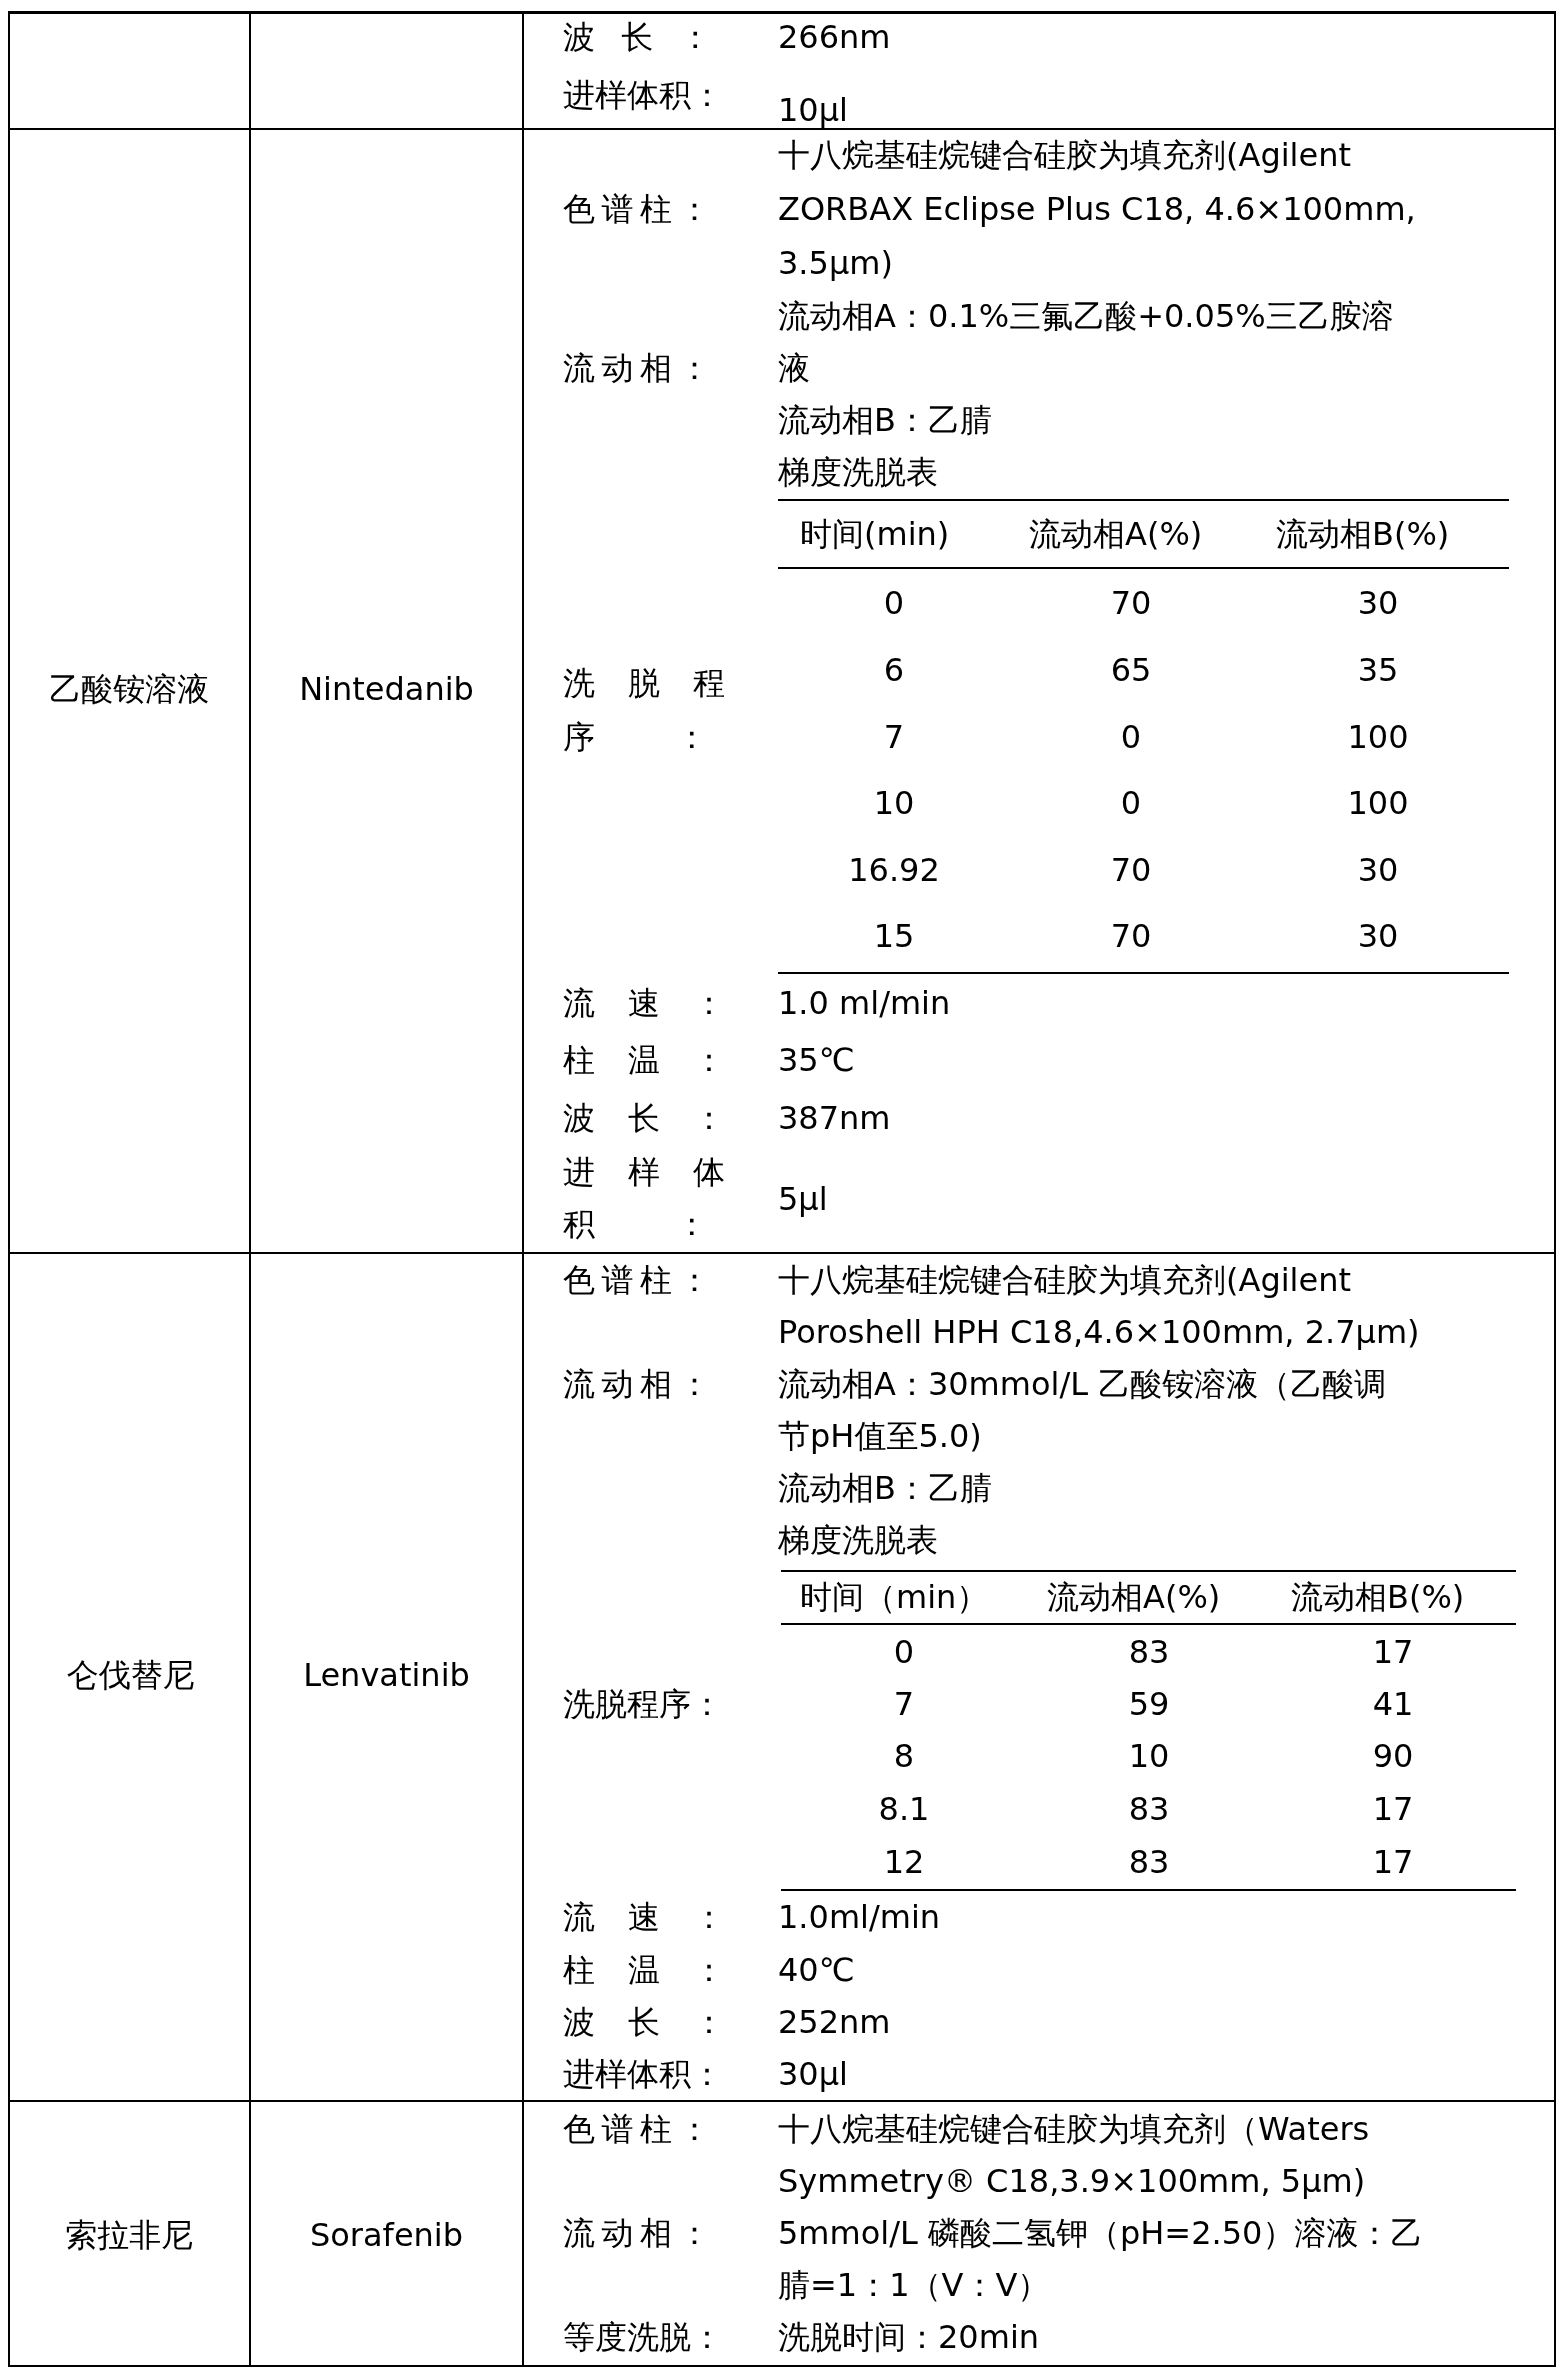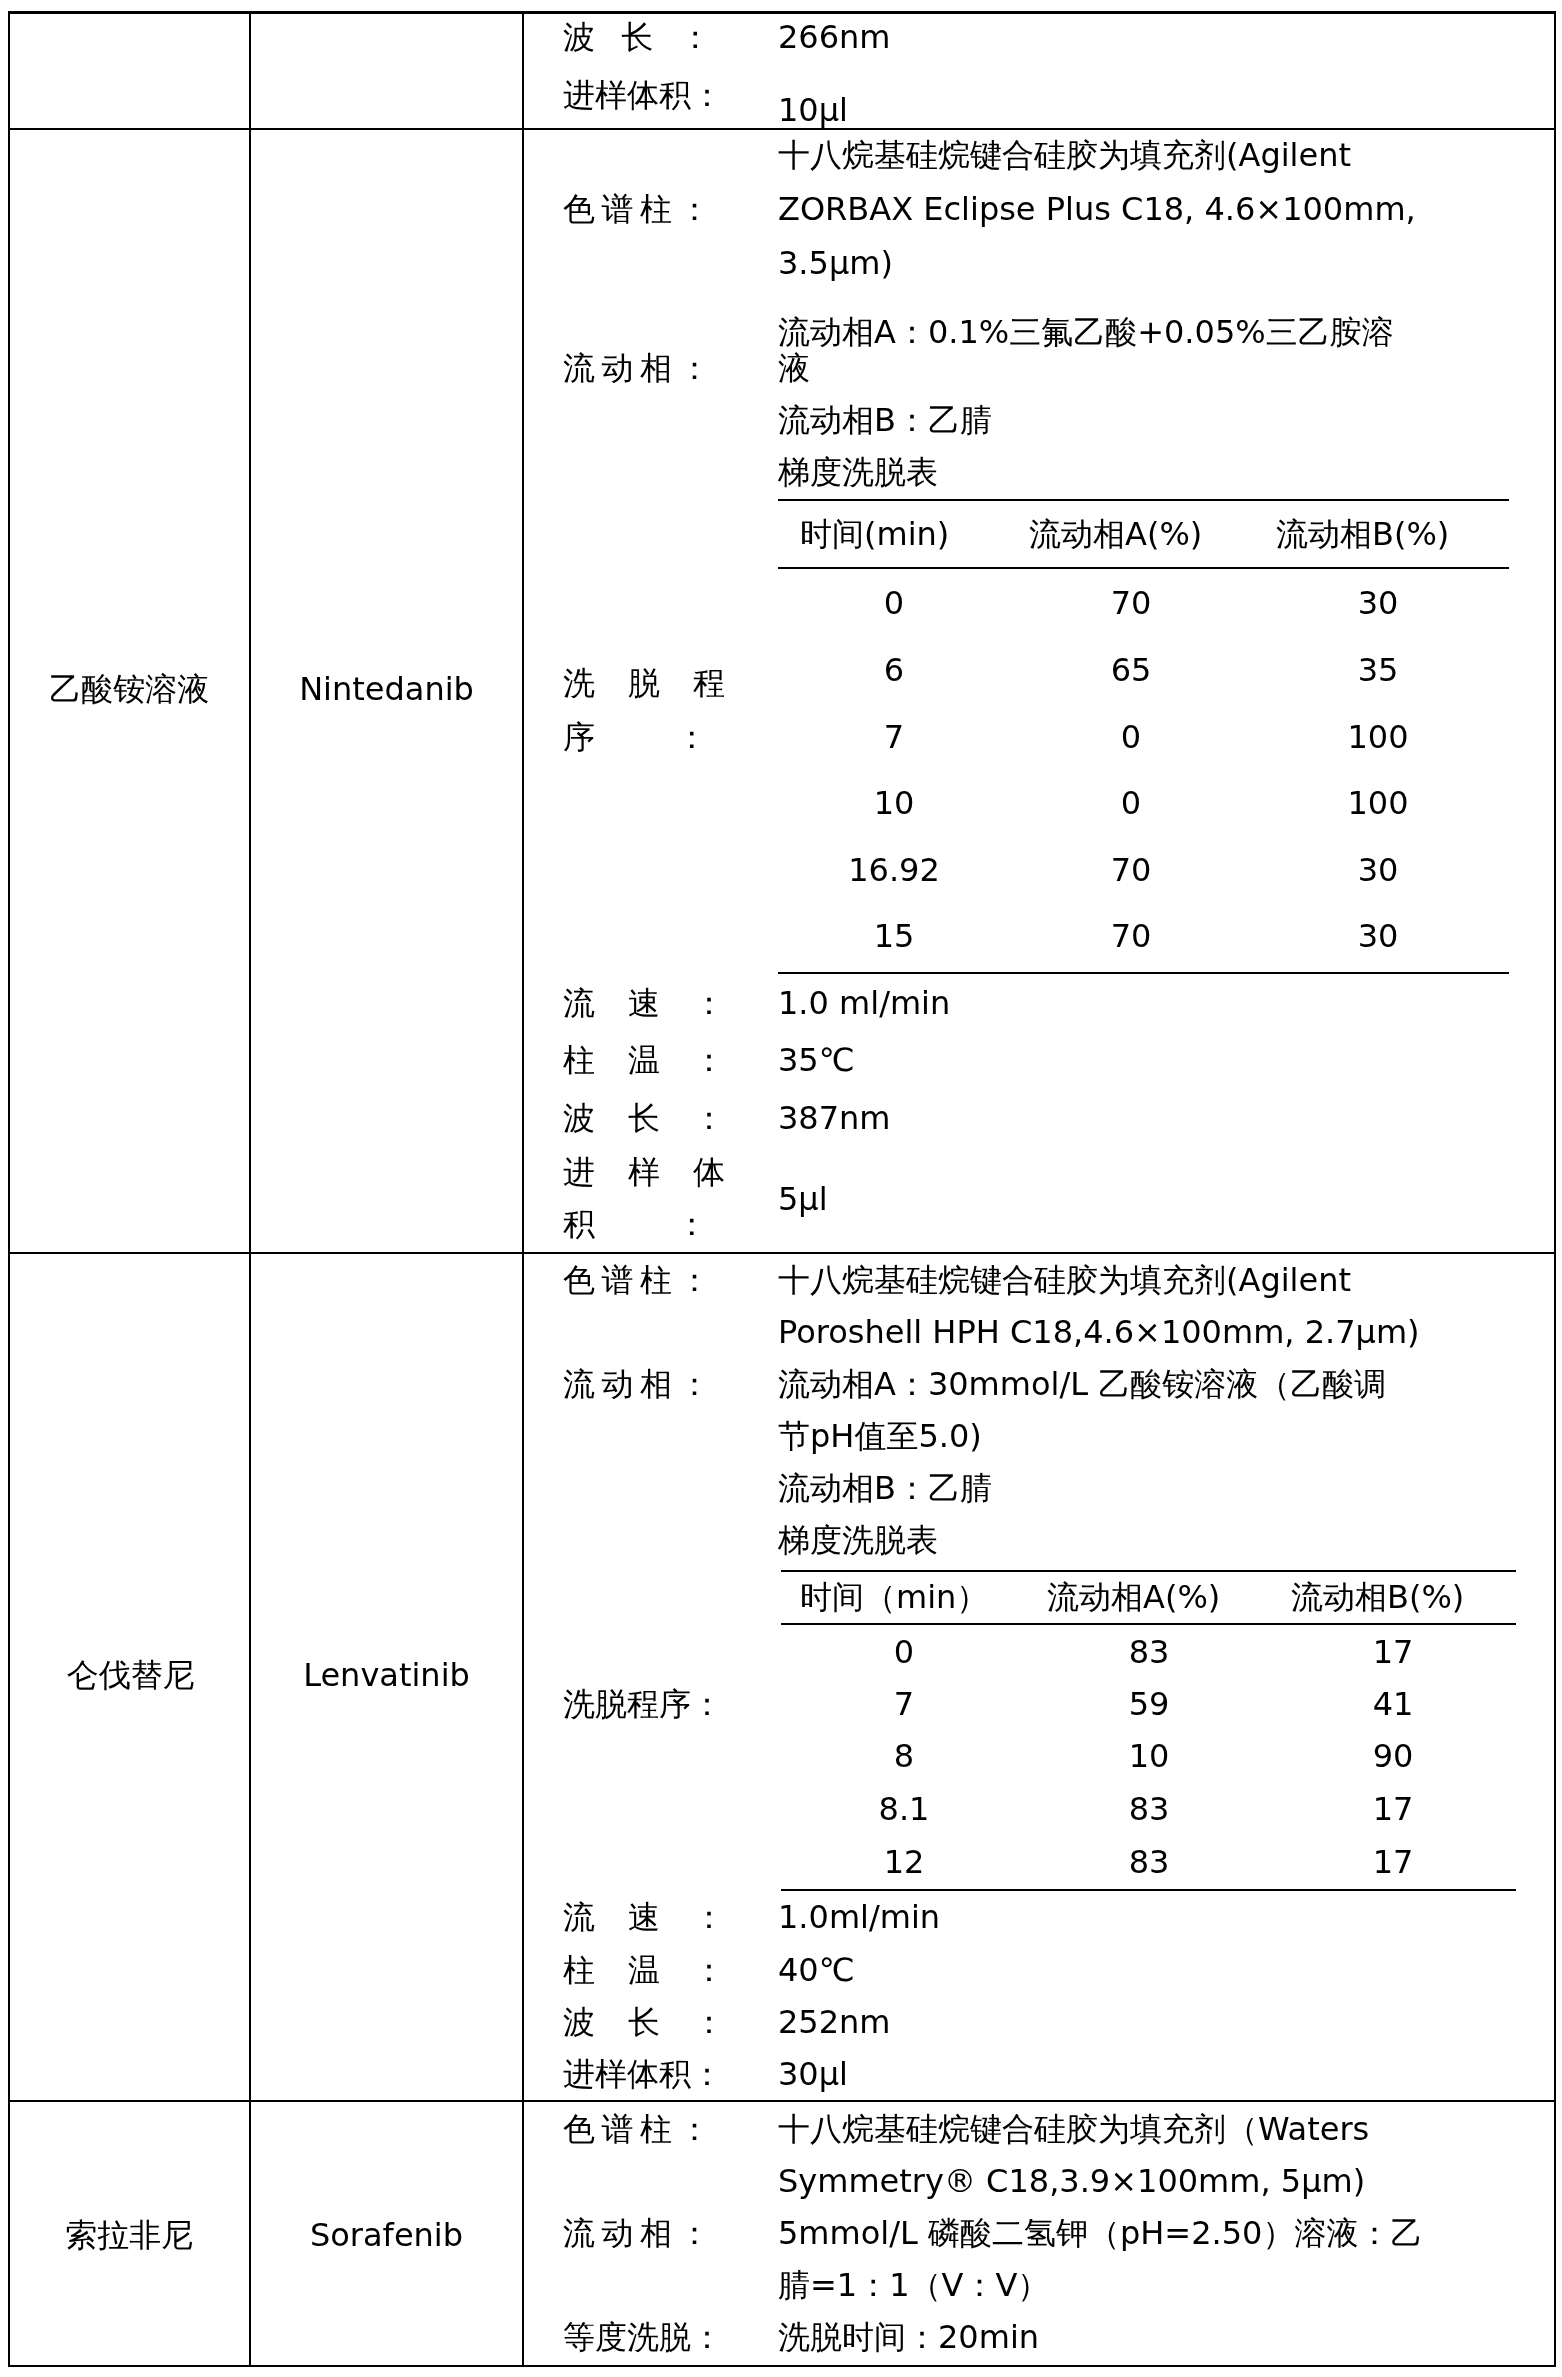--- a/index.html
+++ b/index.html
@@ -34,21 +34,21 @@
 <div>
   <div class="t cell-c" style="left:9.7px;width:239px;top:670px;">乙酸铵溶液</div>
   <div class="t cell-c" style="left:251px;width:271px;top:670px;">Nintedanib</div>
 
   <div class="t" style="left:563px;top:190px;letter-spacing:6.5px;">色谱柱：</div>
   <div class="t" style="left:778px;top:136px;">十八烷基硅烷键合硅胶为填充剂(Agilent</div>
   <div class="t" style="left:778px;top:190px;">ZORBAX Eclipse Plus C18, 4.6×100mm,</div>
   <div class="t" style="left:778px;top:244px;">3.5μm)</div>
 
   <div class="t" style="left:563px;top:349px;letter-spacing:6.5px;">流动相：</div>
-  <div class="t" style="left:778px;top:297px;margin-top:16px;">流动相A：0.1%三氟乙酸+0.05%三乙胺溶</div>
+  <div class="t" style="left:778px;top:297px;">流动相A：0.1%三氟乙酸+0.05%三乙胺溶</div>
   <div class="t" style="left:778px;top:349px;">液</div>
   <div class="t" style="left:778px;top:401px;">流动相B：乙腈</div>
   <div class="t" style="left:778px;top:453px;">梯度洗脱表</div>
 
   <div class="t" style="left:563px;top:664px;letter-spacing:11.4px;">洗 脱 程</div>
   <div class="t" style="left:563px;top:718px;white-space:pre;letter-spacing:8px;">序    ：</div>
 
   <div>
     <div class="hl" style="left:778px;top:499px;width:731px;height:2.4px;"></div>
     <div class="hl" style="left:778px;top:567px;width:731px;height:2.4px;"></div>

